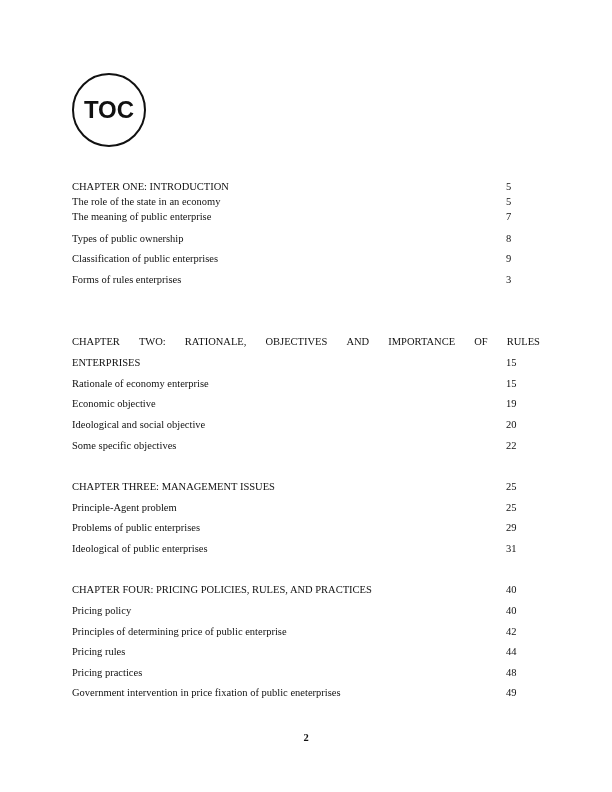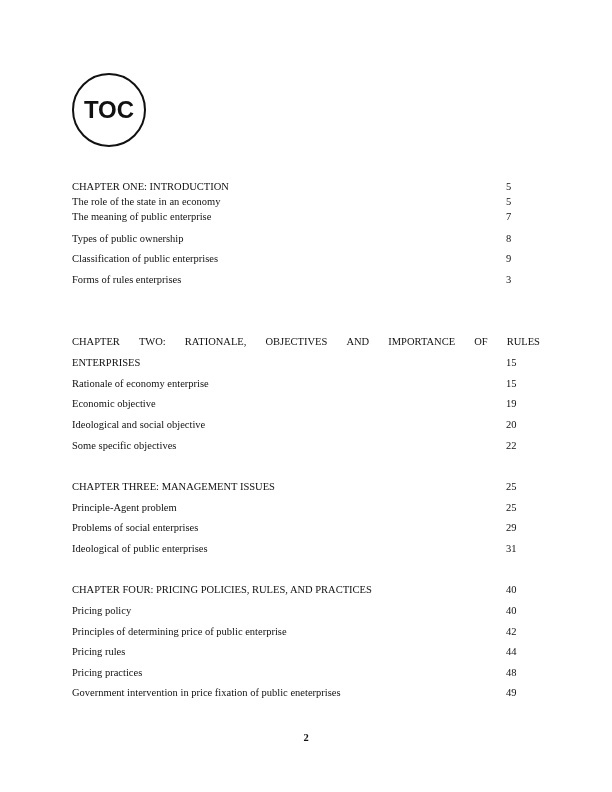--- a/index.html
+++ b/index.html
@@ -83,21 +83,21 @@
 
 <div class="row" style="top:480px">
   <span class="t">CHAPTER THREE: MANAGEMENT ISSUES</span>
   <span class="p">25</span>
 </div>
 <div class="row" style="top:501px">
   <span class="t">Principle-Agent problem</span>
   <span class="p">25</span>
 </div>
 <div class="row" style="top:521px">
-  <span class="t">Problems of social enterprises</span>
+  <span class="t">Problems of public enterprises</span>
   <span class="p">29</span>
 </div>
 <div class="row" style="top:542px">
   <span class="t">Ideological of public enterprises</span>
   <span class="p">31</span>
 </div>
 
 <div class="row" style="top:583px">
   <span class="t">CHAPTER FOUR: PRICING POLICIES, RULES, AND PRACTICES</span>
   <span class="p">40</span>

